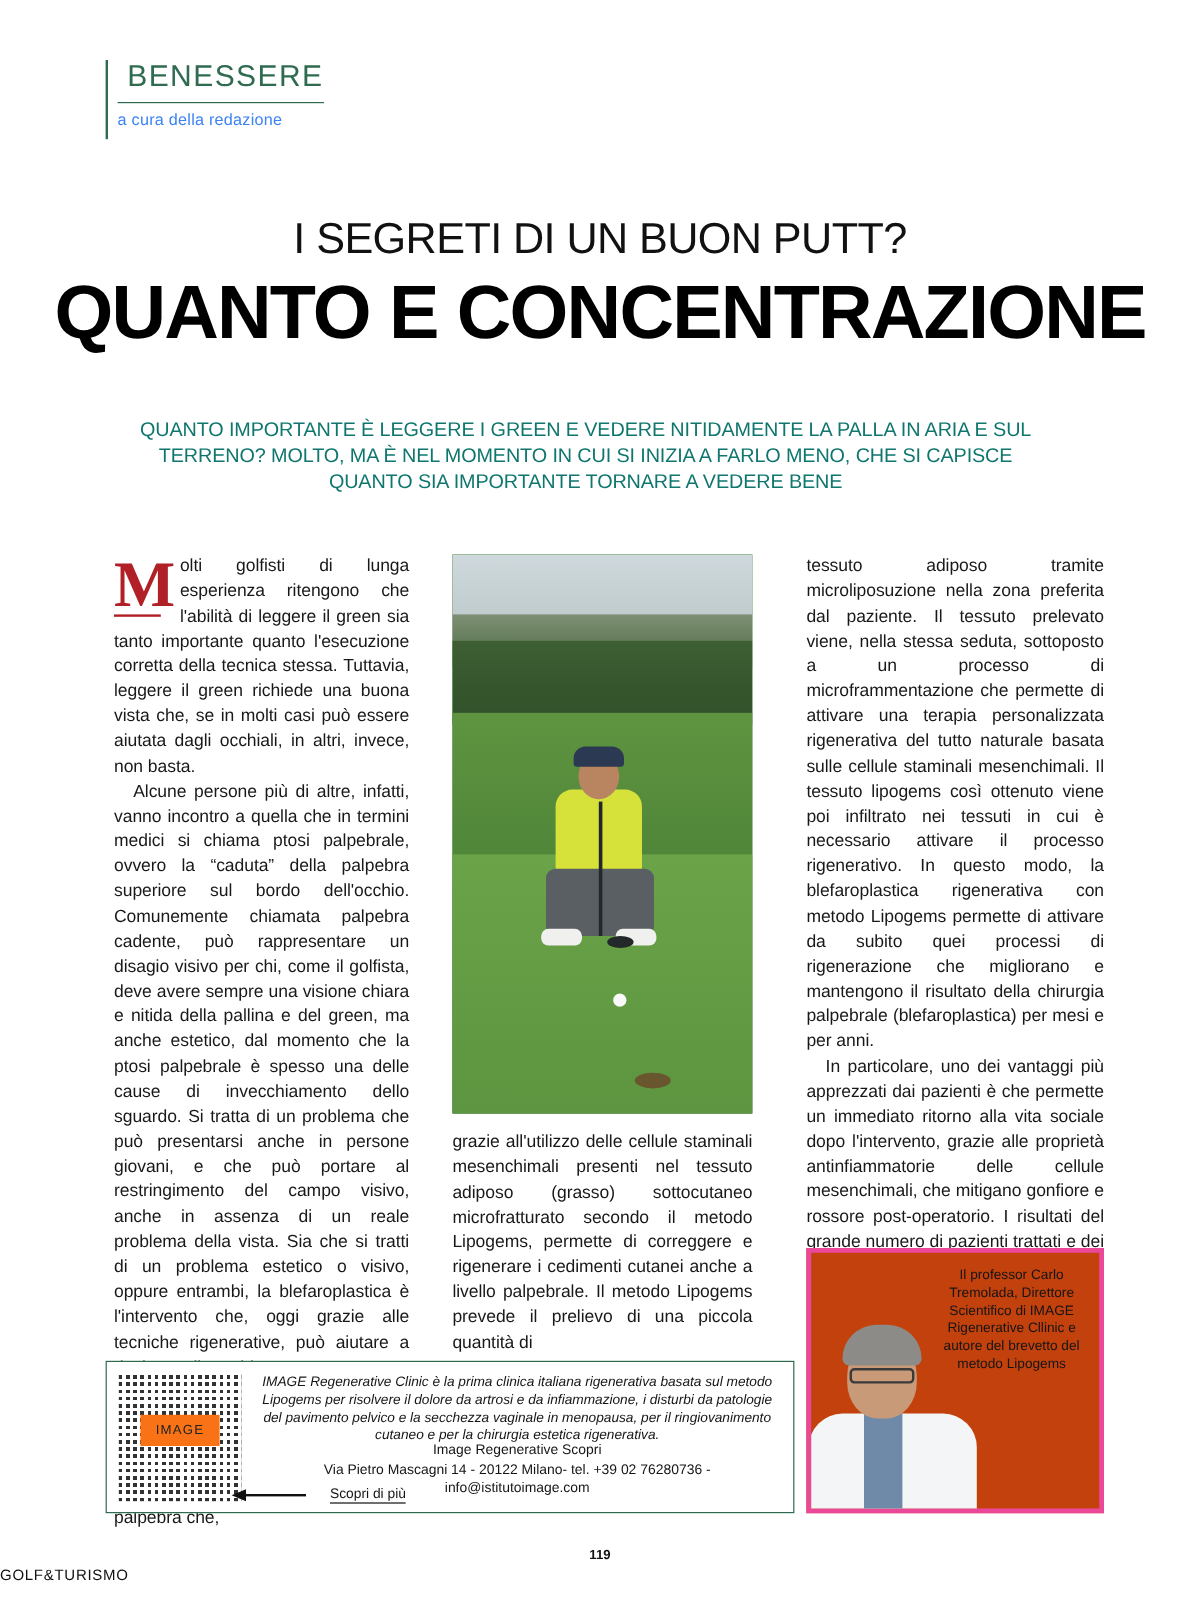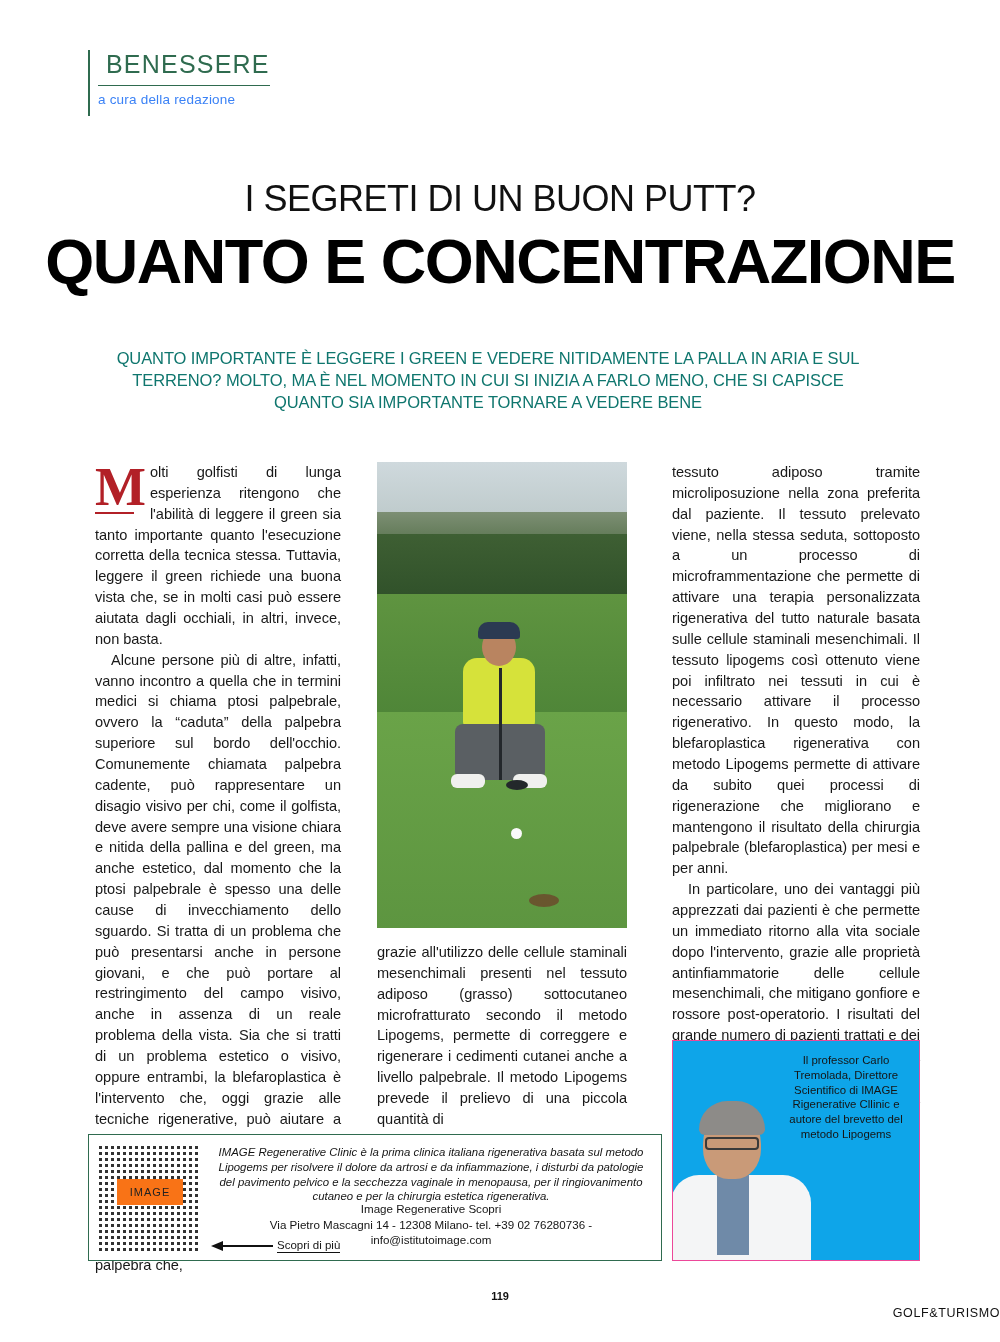--- a/index.html
+++ b/index.html
@@ -306,26 +306,26 @@
     left: 122px;
     top: 66px;
     width: 440px;
     text-align: center;
     font-size: 11.6px;
     line-height: 1.35;
     color: #151515;
   }
   .ad-cta {
     position: absolute;
-    left: 122px;
+    left: 104px;
     top: 104px;
     width: 300px;
     display: flex;
     align-items: center;
-    gap: 4px;
+    gap: 20px;
     font-size: 11.5px;
     color: #151515;
   }
   .arrow {
     width: 62px;
     height: 10px;
     position: relative;
   }
   .arrow::before {
     content: "";
@@ -347,23 +347,23 @@
     padding-bottom: 1px;
   }
 
   
   .portrait {
     position: absolute;
     left: 672px;
     top: 1040px;
     width: 248px;
     height: 221px;
-    border: 1px solid #ec4899;
+    border: 4px solid #ec4899;
     box-sizing: border-box;
-    background: #0ea5e9;
+    background: #c2410c;
     overflow: hidden;
   }
   .portrait-caption {
     position: absolute;
     right: 8px;
     top: 12px;
     width: 130px;
     text-align: center;
     font-size: 11.4px;
     line-height: 1.3;
@@ -414,21 +414,21 @@
     text-align: center;
     font-size: 11px;
     font-weight: 700;
     color: #111;
   }
   .footer-brand {
     position: absolute;
     left: 0;
     top: 1306px;
     width: 1000px;
-    text-align: right;
+    text-align: left;
     font-size: 12.5px;
     letter-spacing: 0.6px;
     color: #111;
   }
 </style>
 </head>
 <body>
 
 <div class="page">
 
@@ -483,21 +483,21 @@
       <span class="endball" style="position:relative; display:inline-block; vertical-align:middle; margin-left:6px;"></span>
     </p>
   </div>
 
   <div class="ad">
     <div class="qr"></div>
     <div class="qr-center">IMAGE</div>
     <div class="ad-text">IMAGE Regenerative Clinic è la prima clinica italiana rigenerativa basata sul metodo Lipogems per risolvere il dolore da artrosi e da infiammazione, i disturbi da patologie del pavimento pelvico e la secchezza vaginale in menopausa, per il ringiovanimento cutaneo e per la chirurgia estetica rigenerativa.</div>
     <div class="ad-contact">
       <div>Image Regenerative Scopri</div>
-      <div>Via Pietro Mascagni 14 - 12308 Milano- tel. +39 02 76280736 - info@istitutoimage.com</div>
+      <div>Via Pietro Mascagni 14 - 20122 Milano- tel. +39 02 76280736 - info@istitutoimage.com</div>
     </div>
     <div class="ad-cta">
       <span class="arrow"></span>
       <span class="cta-underline">Scopri di più</span>
     </div>
   </div>
 
   <div class="portrait">
     <div class="p-coat"></div>
     <div class="p-shirt"></div>

